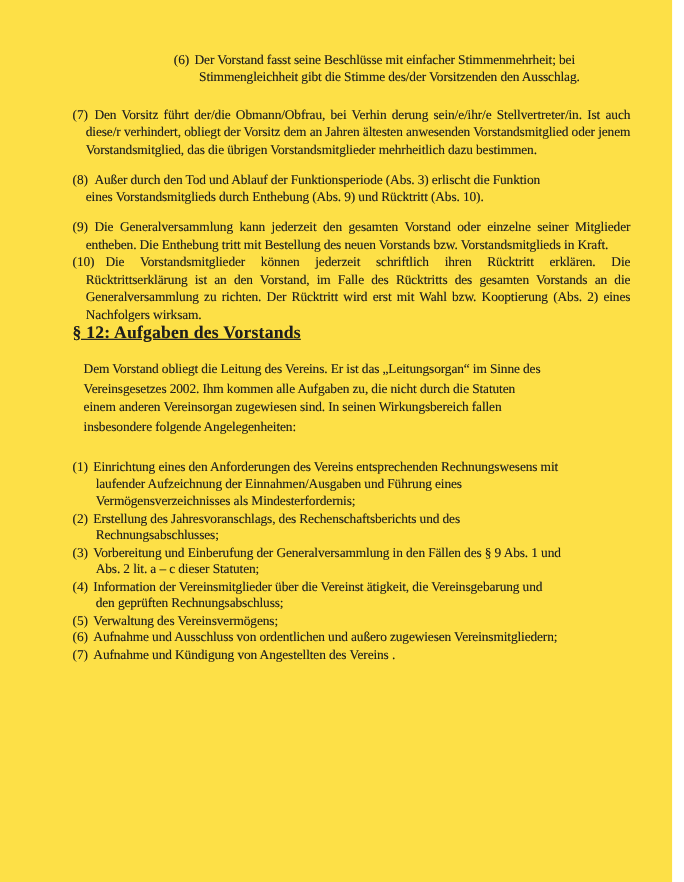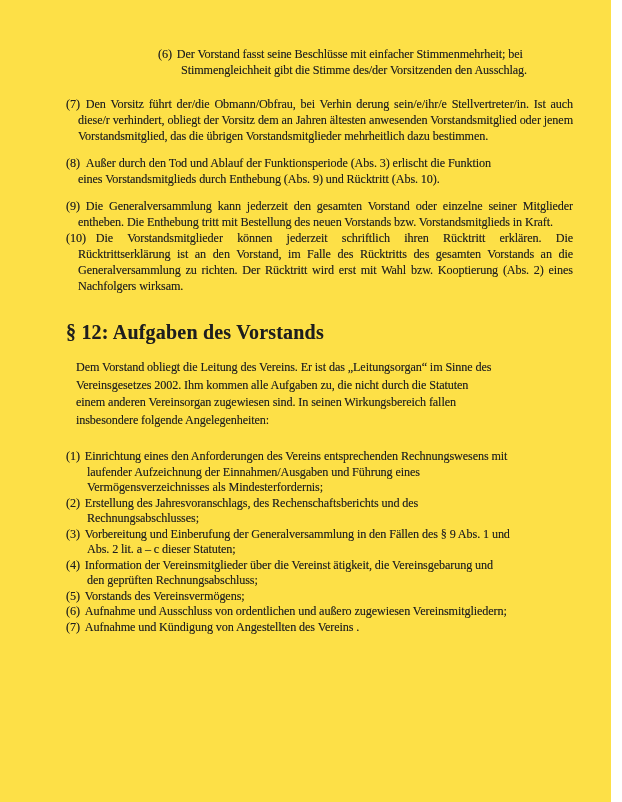--- a/index.html
+++ b/index.html
@@ -37,24 +37,24 @@
     text-indent:-23px;
   }
   .u6 .num { margin-right:5px; }
   .u7 { margin-top:18px; text-align:justify; }
   .u8 { margin-top:11px; }
   .u9 { margin-top:11px; text-align:justify; }
   .u10 { margin-top:0; text-align:justify; }
   .u10 .num { margin-right:10px; }
 
   .heading {
-    margin-top:27px;
-    font-size:20px;
+    font-size:16px;
     font-weight:bold;
     letter-spacing:0.2px;
+    text-decoration:underline;
   }
 
   .intro {
     margin-top:15px;
     font-size:12.2px;
     line-height:17.5px;
     letter-spacing:-0.12px;
     white-space:pre-wrap;
     margin-left:10px;
   }
@@ -98,19 +98,19 @@
     <div class="tasks">
       <div class="item t-item"><span class="num">(1)</span><span class="txt hard">Einrichtung eines den Anforderungen des Vereins entsprechenden Rechnungswesens mit
 laufender Aufzeichnung der Einnahmen/Ausgaben und Führung eines
 Vermögensverzeichnisses als Mindesterfordernis;</span></div>
       <div class="item t-item"><span class="num">(2)</span><span class="txt hard">Erstellung des Jahresvoranschlags, des Rechenschaftsberichts und des
 Rechnungsabschlusses;</span></div>
       <div class="item t-item"><span class="num">(3)</span><span class="txt hard">Vorbereitung und Einberufung der Generalversammlung in den Fällen des § 9 Abs. 1 und
 Abs. 2 lit. a – c dieser Statuten;</span></div>
       <div class="item t-item"><span class="num">(4)</span><span class="txt hard">Information der Vereinsmitglieder über die Vereinst ätigkeit, die Vereinsgebarung und
 den geprüften Rechnungsabschluss;</span></div>
-      <div class="item t-item"><span class="num">(5)</span><span class="txt hard">Vorstands des Vereinsvermögens;</span></div>
+      <div class="item t-item"><span class="num">(5)</span><span class="txt hard">Verwaltung des Vereinsvermögens;</span></div>
       <div class="item t-item"><span class="num">(6)</span><span class="txt hard">Aufnahme und Ausschluss von ordentlichen und außero zugewiesen Vereinsmitgliedern;</span></div>
       <div class="item t-item"><span class="num">(7)</span><span class="txt hard">Aufnahme und Kündigung von Angestellten des Vereins .</span></div>
     </div>
 
   </div>
 </div>
 
 </body></html>

